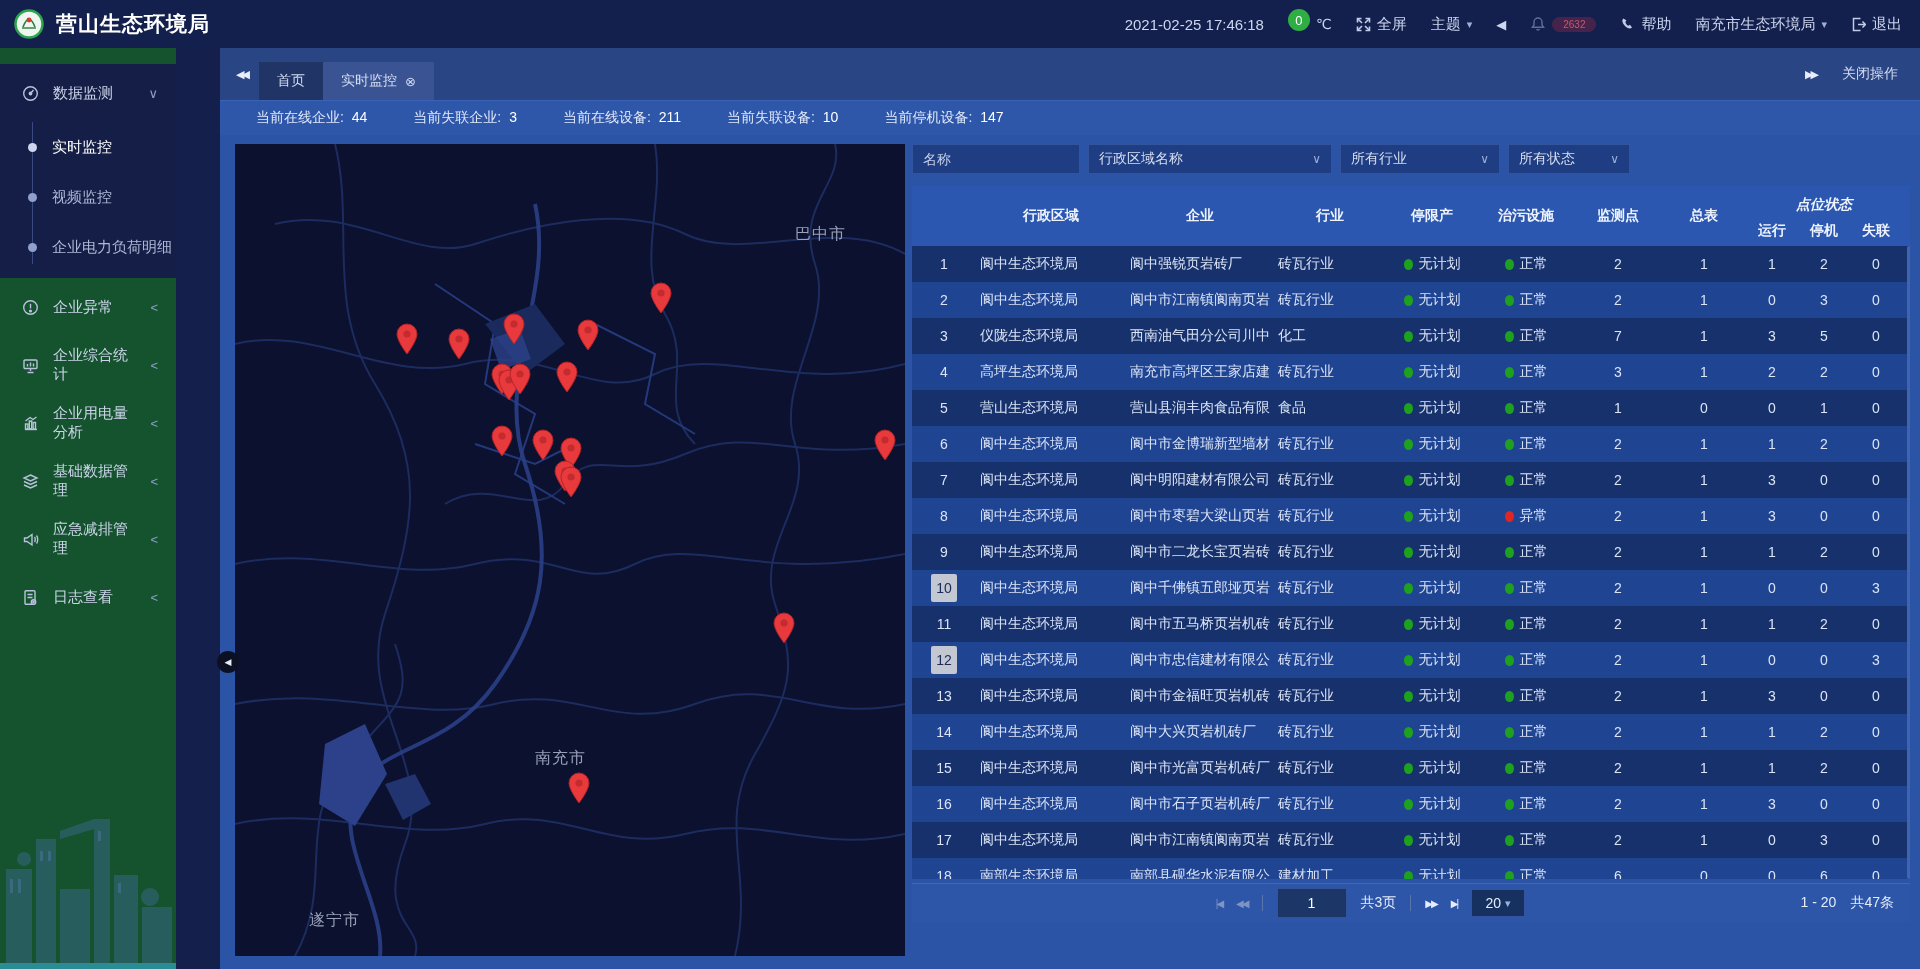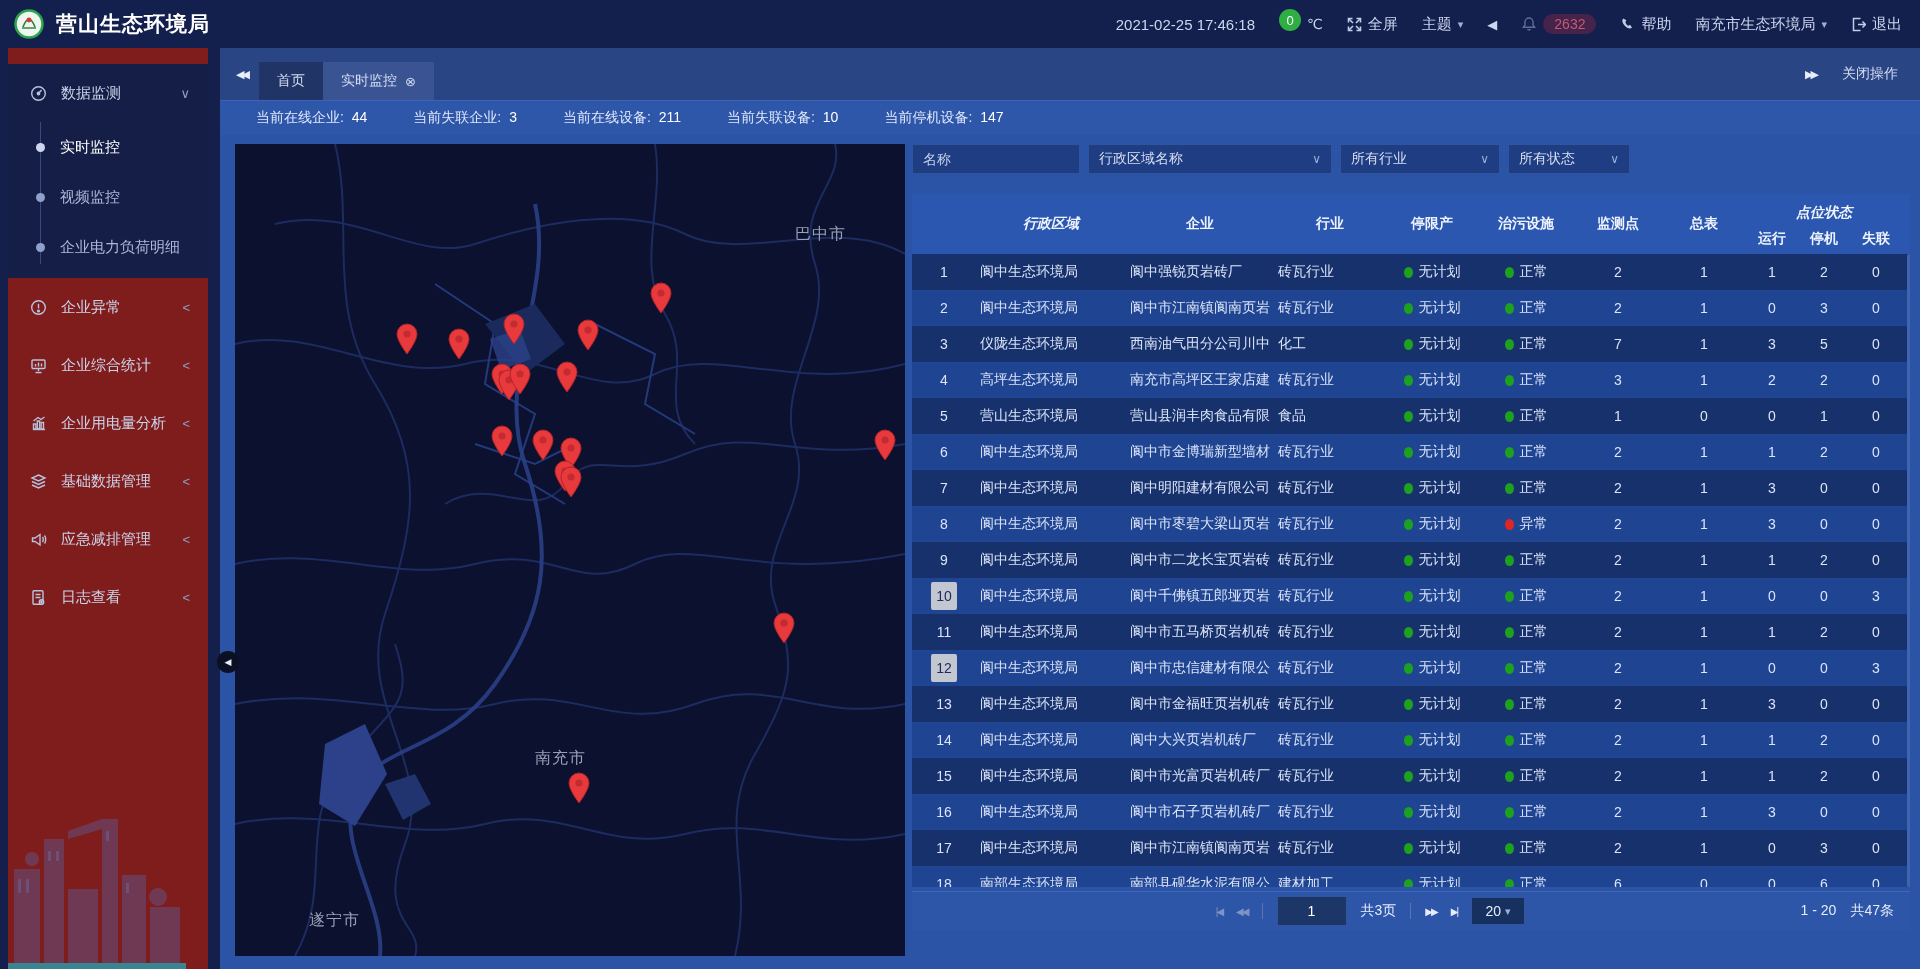--- a/index.html
+++ b/index.html
@@ -8,25 +8,25 @@
   
   .hdr{position:absolute;left:0;top:0;right:0;height:48px;background:#131f4d;display:flex;align-items:center;color:#cdd6ee;}
   .brand{display:flex;align-items:center;gap:12px;padding-left:14px;width:520px;}
   .brand .title{color:#fff;font-size:21px;font-weight:bold;letter-spacing:1px;}
   .hdr-right{margin-left:auto;display:flex;align-items:center;gap:24px;padding-right:18px;font-size:15px;}
   .hitem{display:flex;align-items:center;gap:6px;cursor:pointer;white-space:nowrap;}
   .temp-circ{display:inline-flex;width:22px;height:22px;border-radius:50%;background:#2fae44;color:#fff;
     align-items:center;justify-content:center;font-size:13px;margin-top:-8px;}
   .temp-unit{font-size:14px;}
   .caret{font-size:11px;color:#9fb0d8;}
-  .badge-pill{background:rgba(190,45,70,.30);color:#c25a70;border-radius:10px;padding:2px 11px;font-size:14px;}
+  .badge-pill{background:rgba(190,45,70,.30);color:#c25a70;border-radius:10px;padding:2px 11px;font-size:10px;}
   .bell-ic{color:#5d6d9d;}
   .ic-svg{display:inline-flex;}
   
-  .sidebar{position:absolute;left:8px;top:48px;bottom:0;width:200px;background:#7f1d1d;overflow:hidden;}
+  .sidebar{position:absolute;left:0;top:48px;bottom:0;width:176px;background:#14532d;overflow:hidden;}
   .menu{padding-top:16px;position:relative;z-index:2;}
   .grp.expanded{background:#141e46;}
   .grp-row{height:58px;display:flex;align-items:center;padding:0 18px 0 22px;cursor:pointer;color:#ccd4ea;font-size:15px;gap:14px;}
   .grp-row .chev{margin-left:auto;color:#8fa0cc;font-size:13px;}
   .grp-children{position:relative;padding-bottom:6px;}
   .grp-children:before{content:"";position:absolute;left:32px;top:0;bottom:14px;width:1px;background:#3a4a80;}
   .child-row{height:50px;display:flex;align-items:center;padding-left:52px;position:relative;color:#aeb8d8;font-size:15px;cursor:pointer;}
   .child-row .dot{position:absolute;left:28px;width:9px;height:9px;border-radius:50%;background:#8fa0cc;}
   .child-row.active{color:#fff;}
   .child-row.active .dot{background:#cdd6ee;}
@@ -44,21 +44,21 @@
   .stat-value{color:#ffffff;margin-left:4px;}
   .content{position:relative;height:835px;display:flex;padding:9px 10px 0 15px;box-sizing:border-box;background:#2b53a6;}
   
   .map{position:relative;width:670px;height:812px;background:#0b112e;overflow:hidden;flex:none;cursor:grab;}
   .city-label{position:absolute;color:#99a1b8;font-size:16px;letter-spacing:1px;}
   .pin{position:absolute;transform:translate(-50%,-100%);}
   .collapse-handle{position:absolute;left:-3px;top:516px;width:22px;height:22px;border-radius:50%;background:#0b1023;
     color:#e8edfb;display:flex;align-items:center;justify-content:center;font-size:9px;cursor:pointer;z-index:5;}
   
   .panel{flex:1;margin-left:7px;height:812px;position:relative;}
-  .filters{height:30px;display:flex;gap:8px;margin-bottom:20px;}
+  .filters{height:30px;display:flex;gap:8px;margin-bottom:12px;}
   .f-input,.f-select{background:#1f3d82;border:1px solid #32549c;color:#d6def2;font-size:14px;height:30px;
     box-sizing:border-box;display:flex;align-items:center;padding:0 10px;}
   input.f-input{outline:none;width:168px;}
   input.f-input::placeholder{color:#c3cde8;}
   .f-select{justify-content:space-between;cursor:pointer;}
   .f-select .caret{font-size:12px;}
   .sel-region{width:244px;}.sel-industry{width:160px;}.sel-status{width:122px;}
   .tgrid{display:grid;grid-template-columns:64px 150px 148px 112px 92px 96px 88px 84px 52px 52px 52px;}
   .thead{height:60px;background:#2b57b0;color:#eef3fe;font-size:14px;font-weight:bold;
     grid-template-rows:30px 30px;position:relative;}
@@ -435,21 +435,21 @@
             <span class="caret">∨</span>
           </div>
           <div class="f-select sel-status">
             <span>所有状态</span>
             <span class="caret">∨</span>
           </div>
         </div>
 
         <div class="thead tgrid">
           <div class="th-main" style="grid-column:1;"></div>
-          <div class="th-main" style="grid-column:2;font-style:italic;">行政区域</div>
+          <div class="th-main" style="grid-column:2;">行政区域</div>
           <div class="th-main" style="grid-column:3;">企业</div>
           <div class="th-main" style="grid-column:4;">行业</div>
           <div class="th-main" style="grid-column:5;">停限产</div>
           <div class="th-main" style="grid-column:6;">治污设施</div>
           <div class="th-main" style="grid-column:7;">监测点</div>
           <div class="th-main" style="grid-column:8;">总表</div>
           <div class="th-group">点位状态</div>
           <div class="th-sub" style="grid-column:9;">运行</div>
           <div class="th-sub" style="grid-column:10;">停机</div>
           <div class="th-sub" style="grid-column:11;">失联</div>

